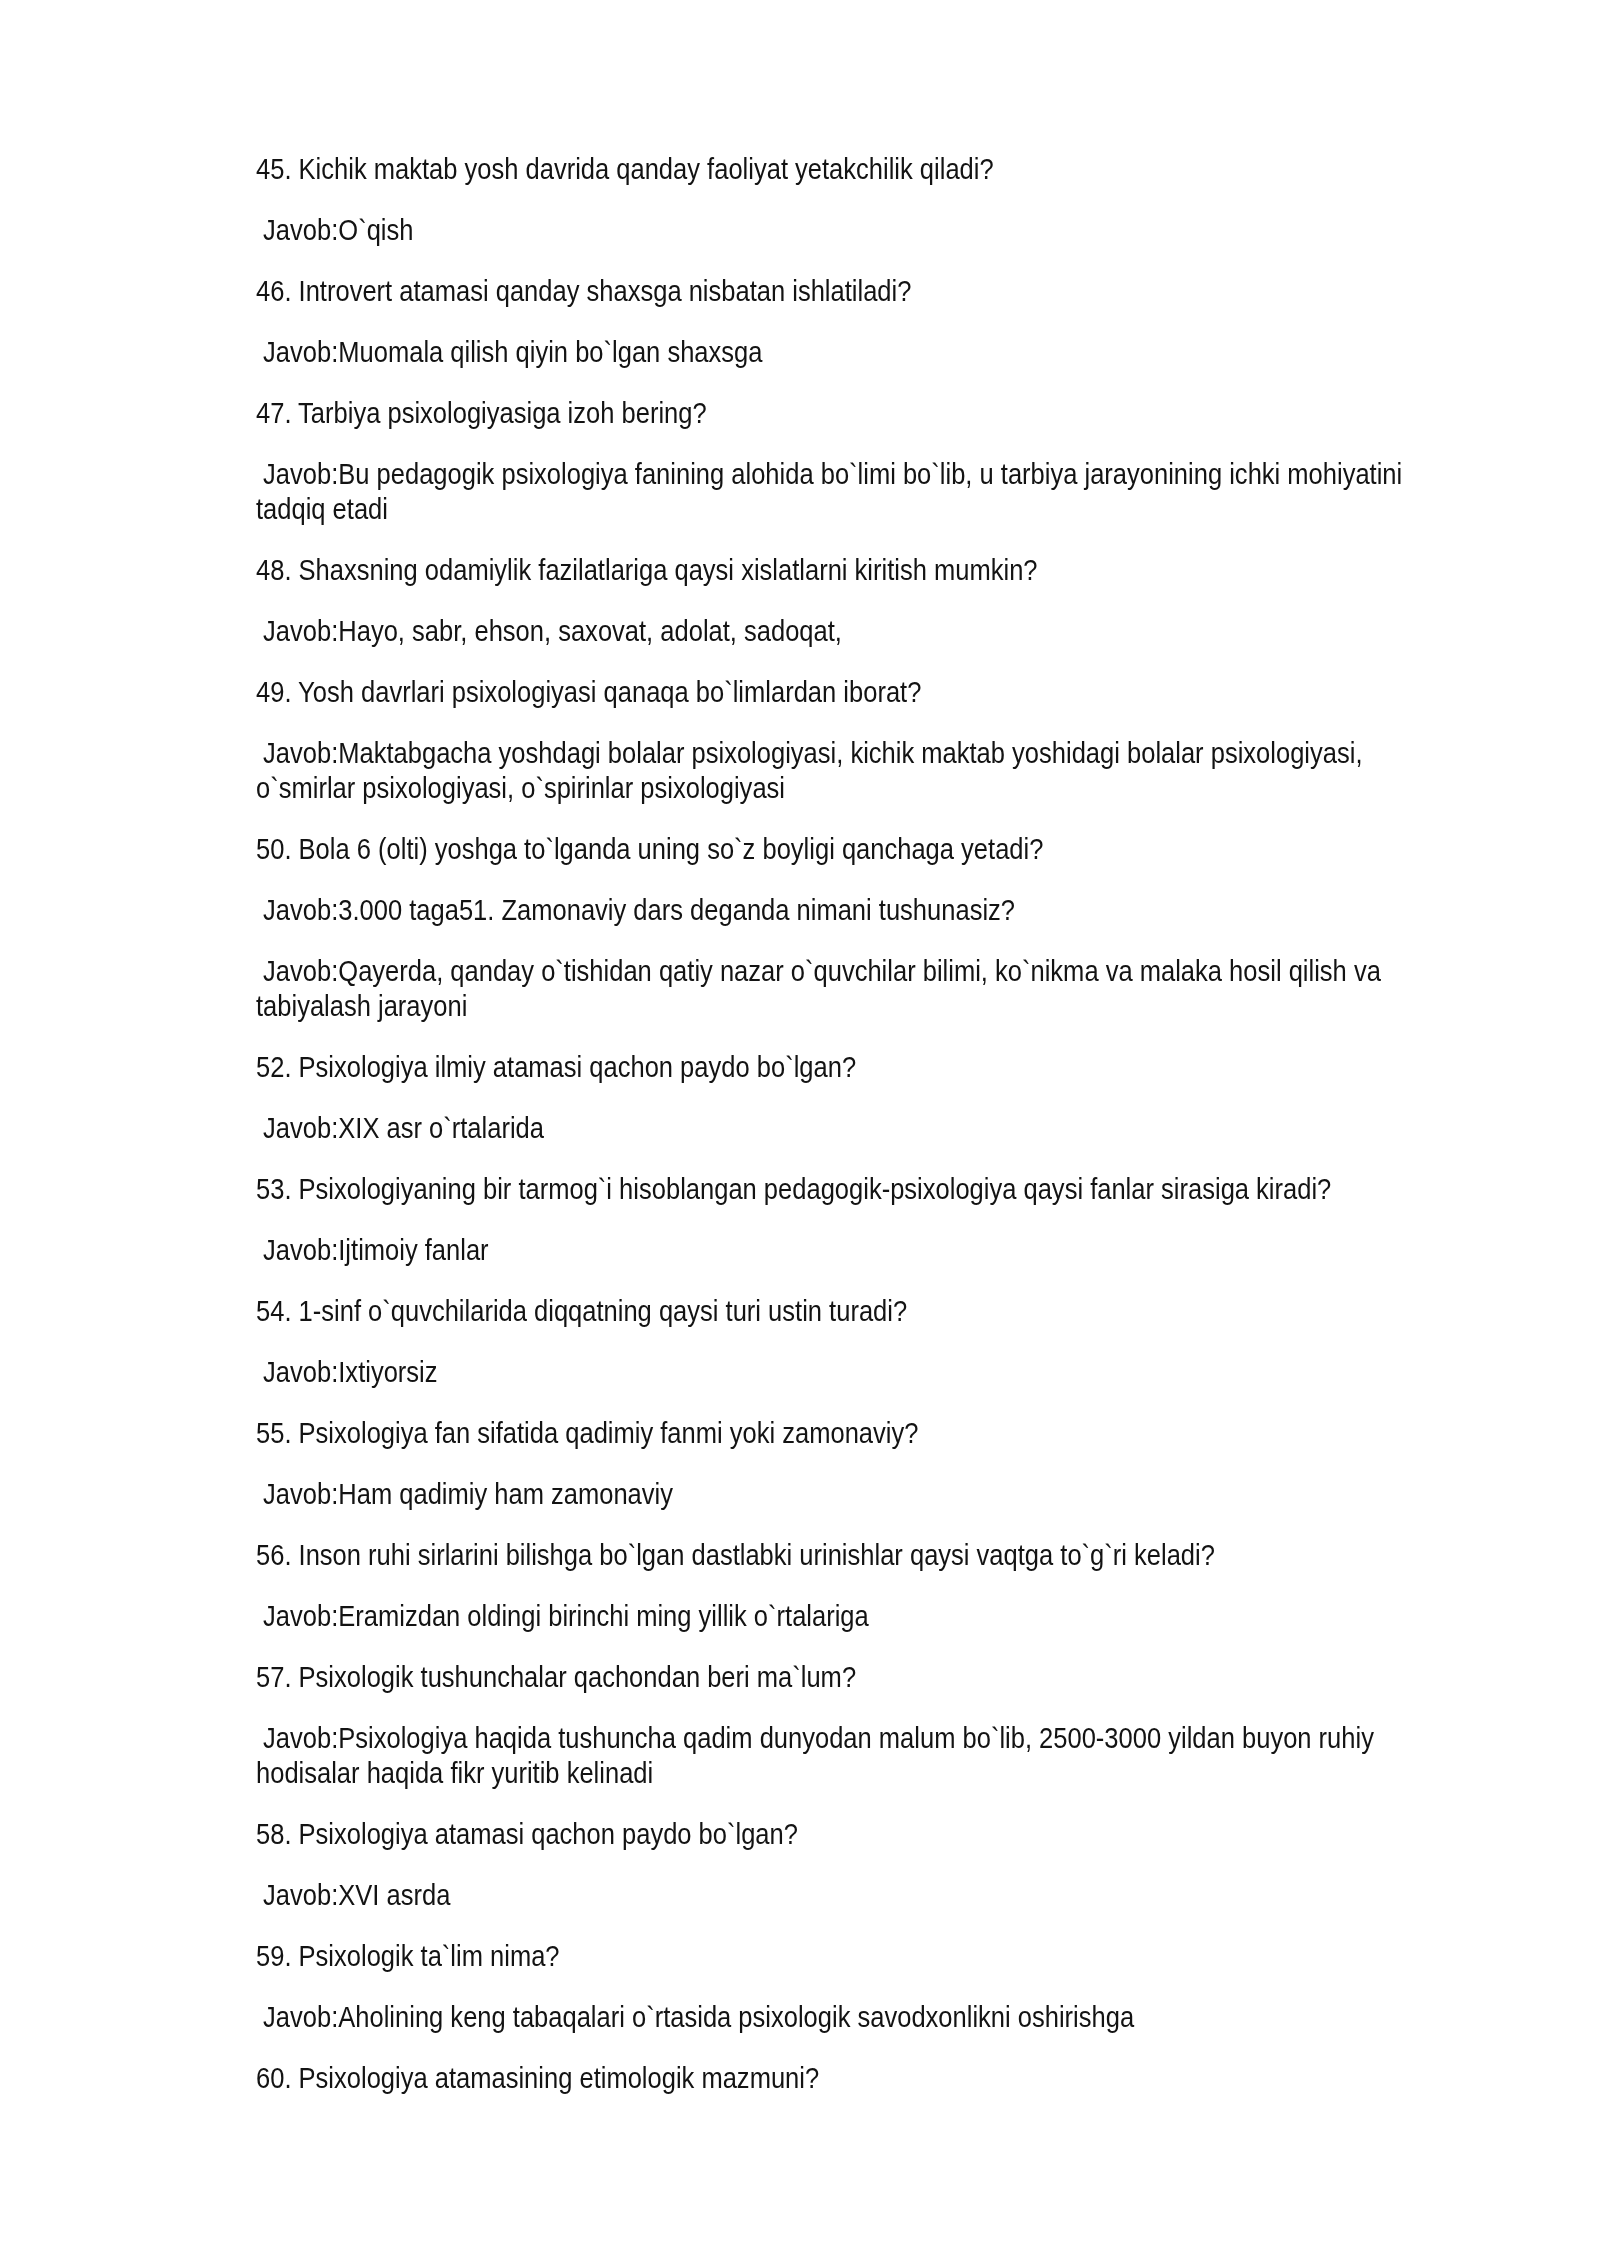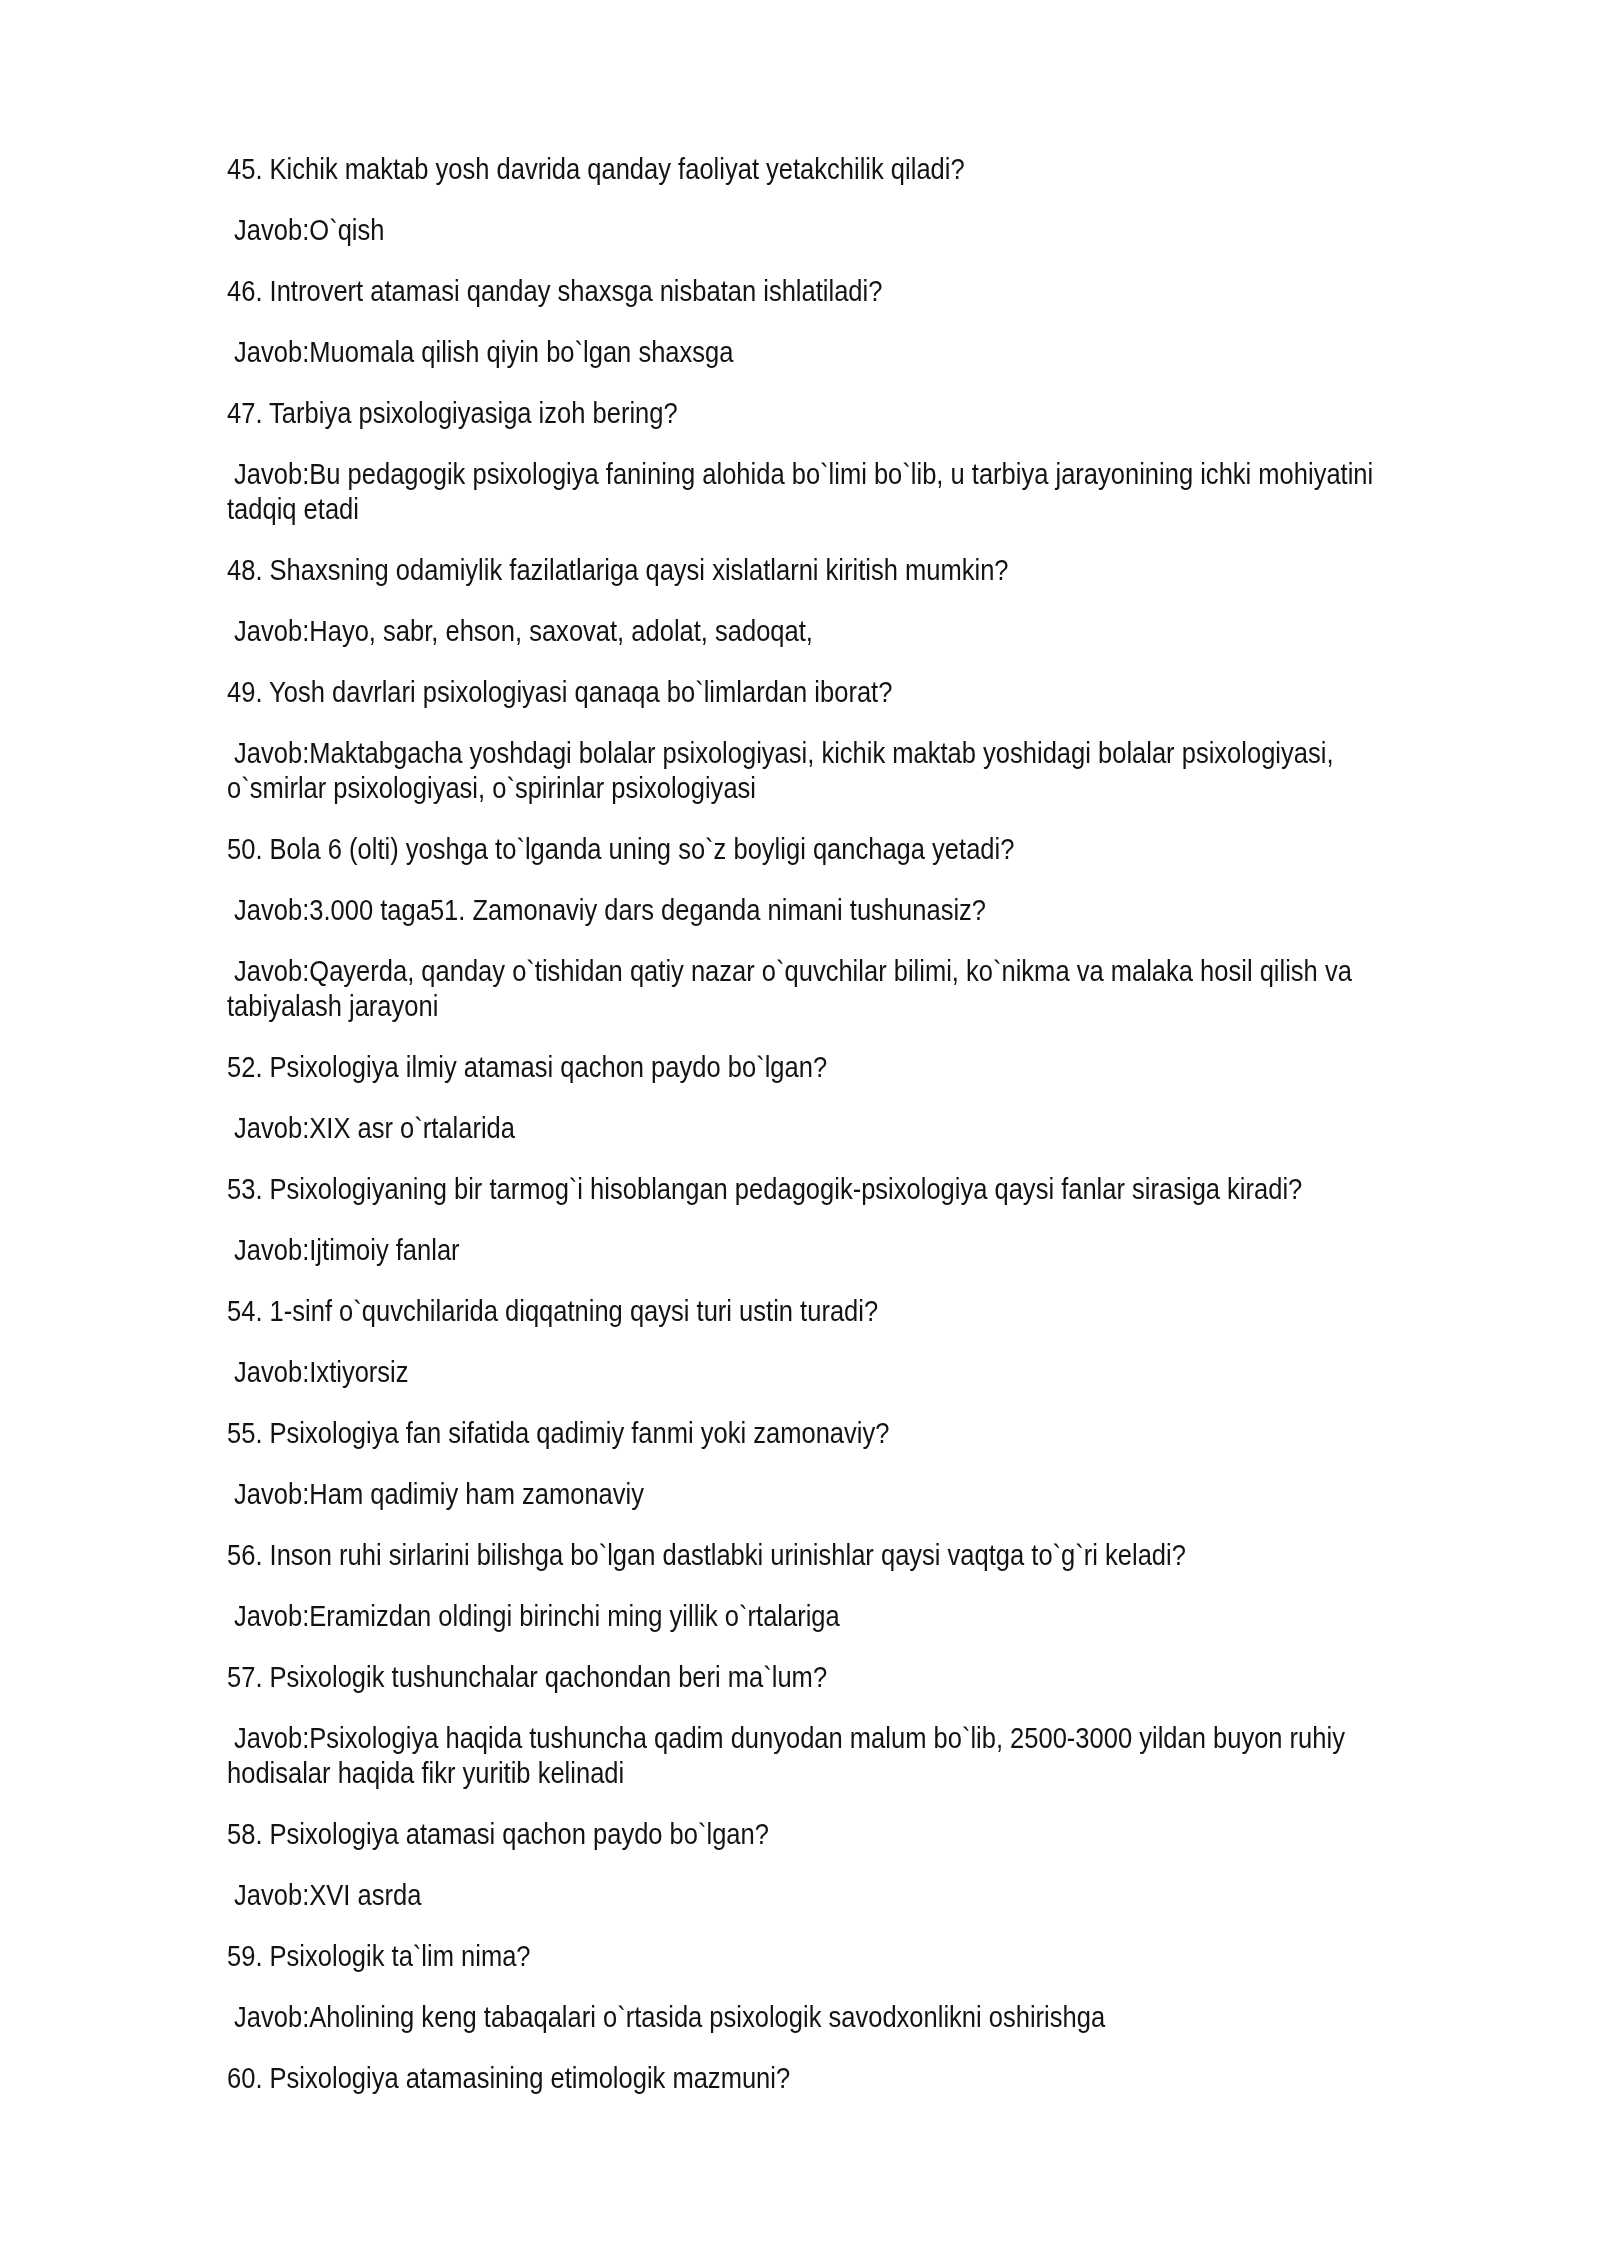--- a/index.html
+++ b/index.html
@@ -4,20 +4,21 @@
 <style>
   html, body { margin: 0; padding: 0; }
   body {
     width: 1600px;
     height: 2262px;
     background: #ffffff;
     overflow: hidden;
   }
   .page {
     padding: 152px 0 0 227px;
+    margin-left: 29px;
   }
   .para {
     margin: 0 0 26px 0;
     font-family: "Liberation Sans", sans-serif;
     font-size: 29px;
     line-height: 35px;
     font-weight: 400;
     color: #131313;
     white-space: pre-wrap;
     width: 1900px;

